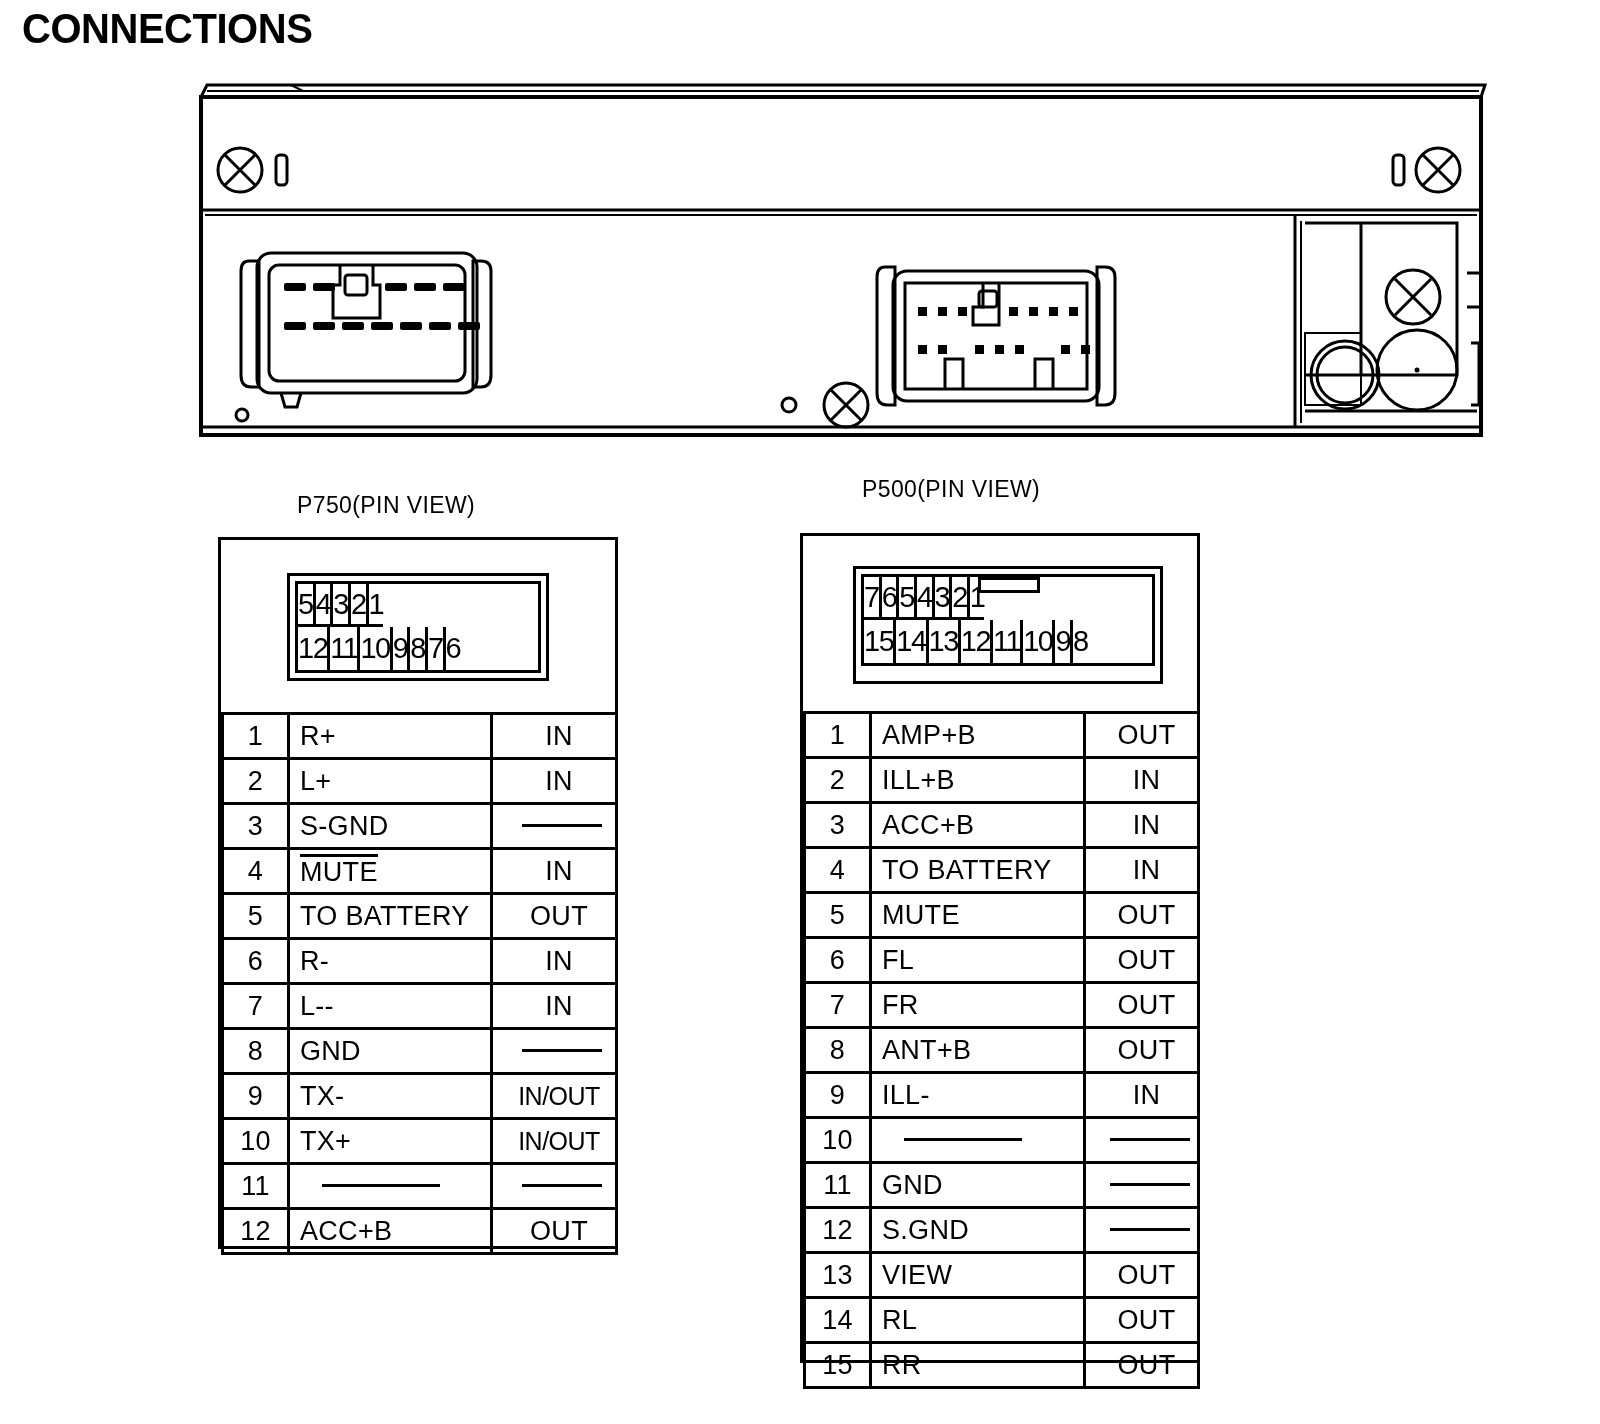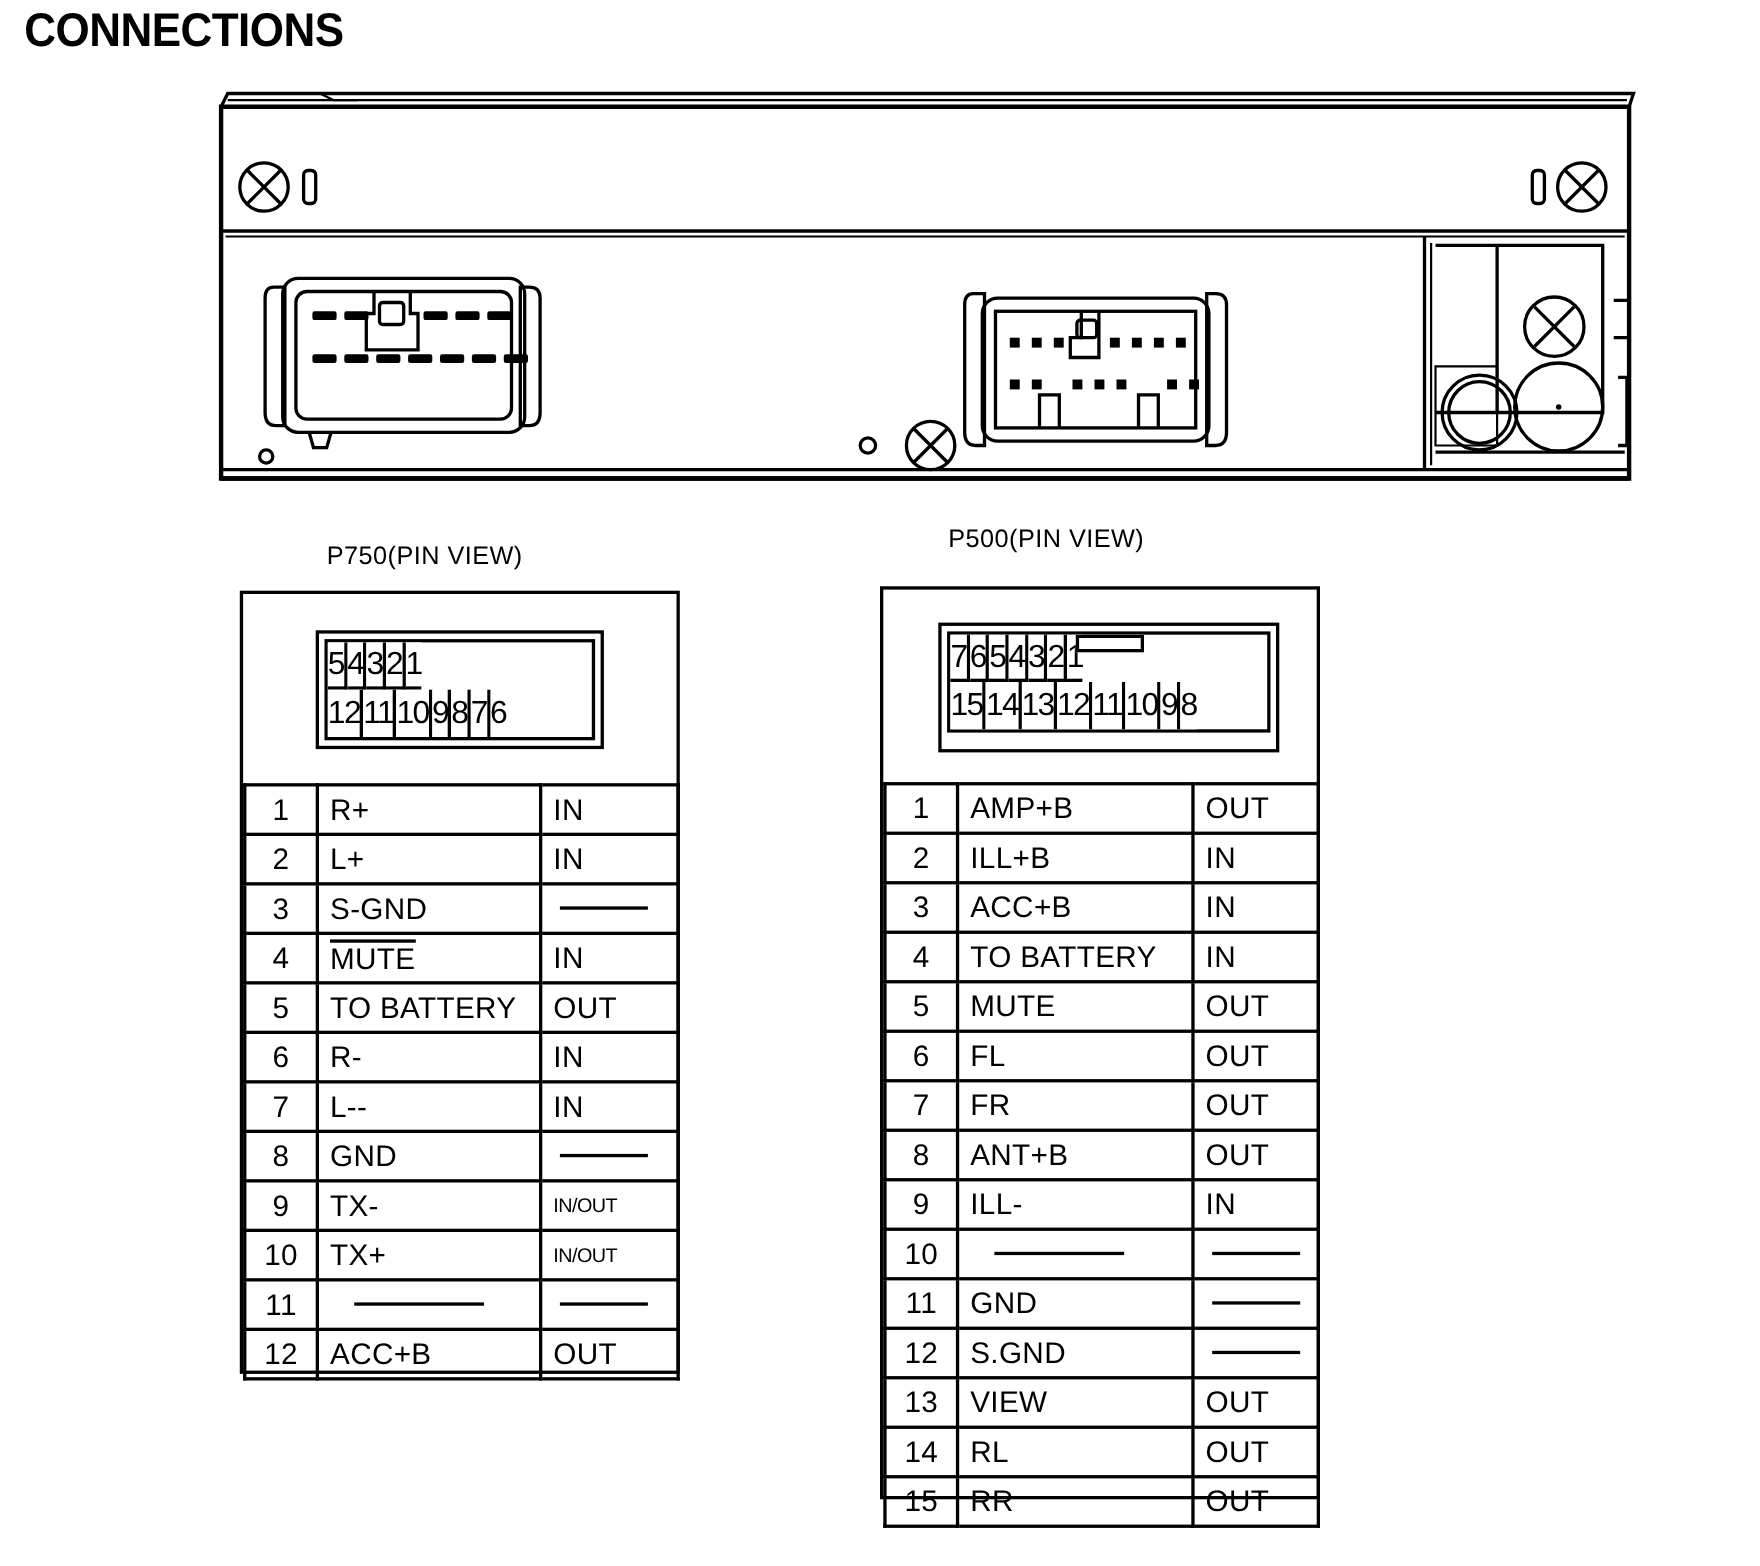--- a/index.html
+++ b/index.html
@@ -124,23 +124,24 @@
     letter-spacing: 0.3px;
     white-space: nowrap;
     overflow: hidden;
   }
   .pin-table td.col-num {
     text-align: center;
     padding-left: 0;
   }
   .pin-table td.col-dir {
     padding-left: 10px;
+    text-align: center;
   }
   .pin-table td.narrow-dir {
-    font-size: 18px;
+    font-size: 25px;
     letter-spacing: -0.5px;
     margin-top: 36px;
   }
   .dash {
     display: inline-block;
     height: 0;
     border-top: 3px solid #000;
     vertical-align: middle;
     position: relative;
     top: -2px;

